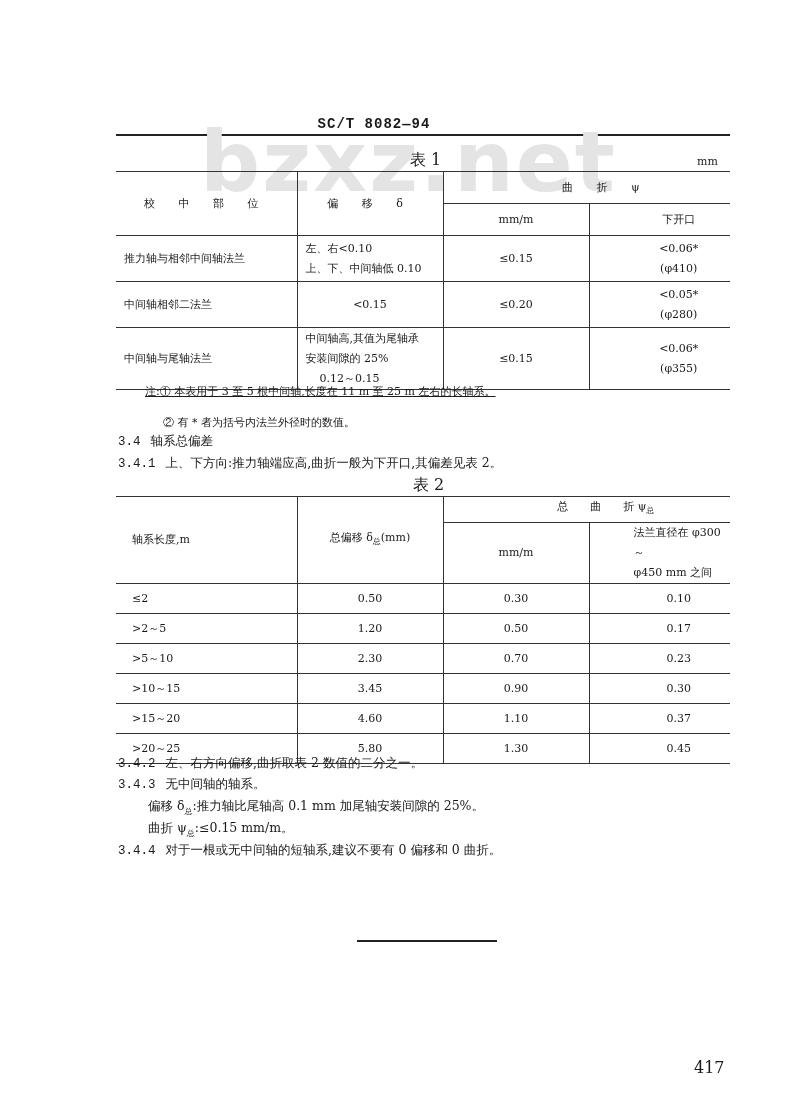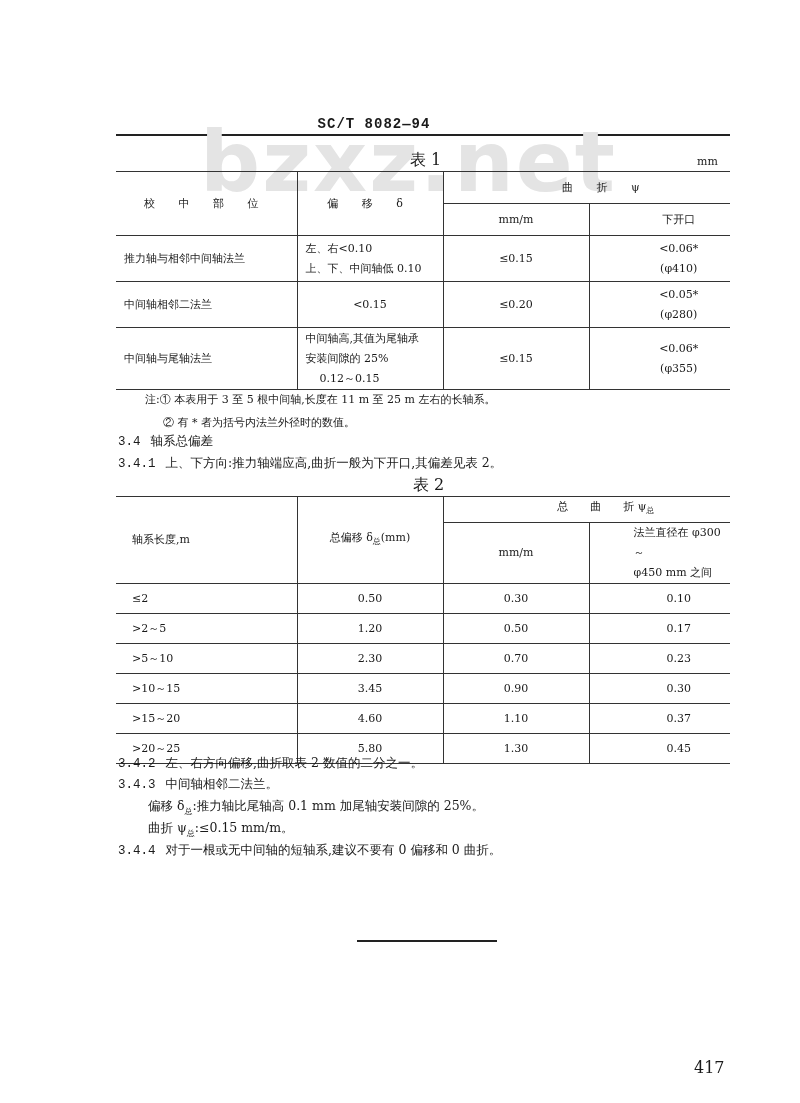--- a/index.html
+++ b/index.html
@@ -84,21 +84,21 @@
         </td>
     <td>≤0.15</td>
     <td>
           <div>&lt;0.06*</div>
           <div>(φ355)</div>
         </td>
   </tr>
 </tbody>
   </table>
 
-<div class="abs note" style="left:145px;top:392px;">注:① 本表用于 3 至 5 根中间轴,长度在 11 m 至 25 m 左右的长轴系。</div>
+<div class="abs note" style="left:145px;top:384px;text-decoration:underline;">注:① 本表用于 3 至 5 根中间轴,长度在 11 m 至 25 m 左右的长轴系。</div>
 <div class="abs note" style="left:163px;top:415px;">② 有 * 者为括号内法兰外径时的数值。</div>
 
 <div class="abs sec" style="left:118px;top:433px;">
   <span class="secnum">3.4</span><span>轴系总偏差</span>
 </div>
 <div class="abs sec" style="left:118px;top:455px;">
   <span class="secnum">3.4.1</span><span>上、下方向:推力轴端应高,曲折一般为下开口,其偏差见表 2。</span>
 </div>
 
 <div class="abs caption" style="left:413px;top:475px;">表 2</div>
@@ -159,21 +159,21 @@
     <td>1.30</td>
     <td>0.45</td>
   </tr>
 </tbody>
   </table>
 
 <div class="abs sec" style="left:118px;top:755px;">
   <span class="secnum">3.4.2</span><span>左、右方向偏移,曲折取表 2 数值的二分之一。</span>
 </div>
 <div class="abs sec" style="left:118px;top:776px;">
-  <span class="secnum">3.4.3</span><span>中间轴相邻二法兰。</span>
+  <span class="secnum">3.4.3</span><span>无中间轴的轴系。</span>
 </div>
 <div class="abs sec" style="left:148px;top:798px;">
   <span>偏移 δ</span><sub>总</sub><span>:推力轴比尾轴高 0.1 mm 加尾轴安装间隙的 25%。</span>
 </div>
 <div class="abs sec" style="left:148px;top:820px;">
   <span>曲折 ψ</span><sub>总</sub><span>:≤0.15 mm/m。</span>
 </div>
 <div class="abs sec" style="left:118px;top:842px;">
   <span class="secnum">3.4.4</span><span>对于一根或无中间轴的短轴系,建议不要有 0 偏移和 0 曲折。</span>
 </div>

